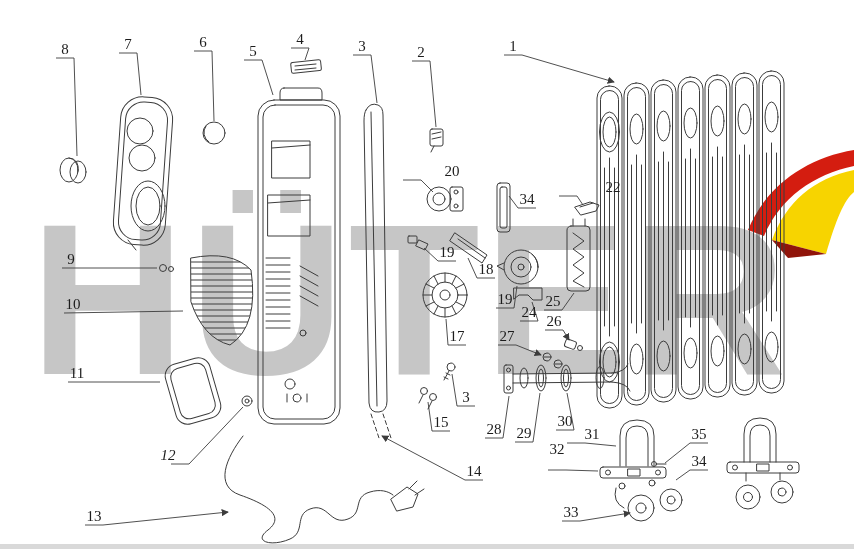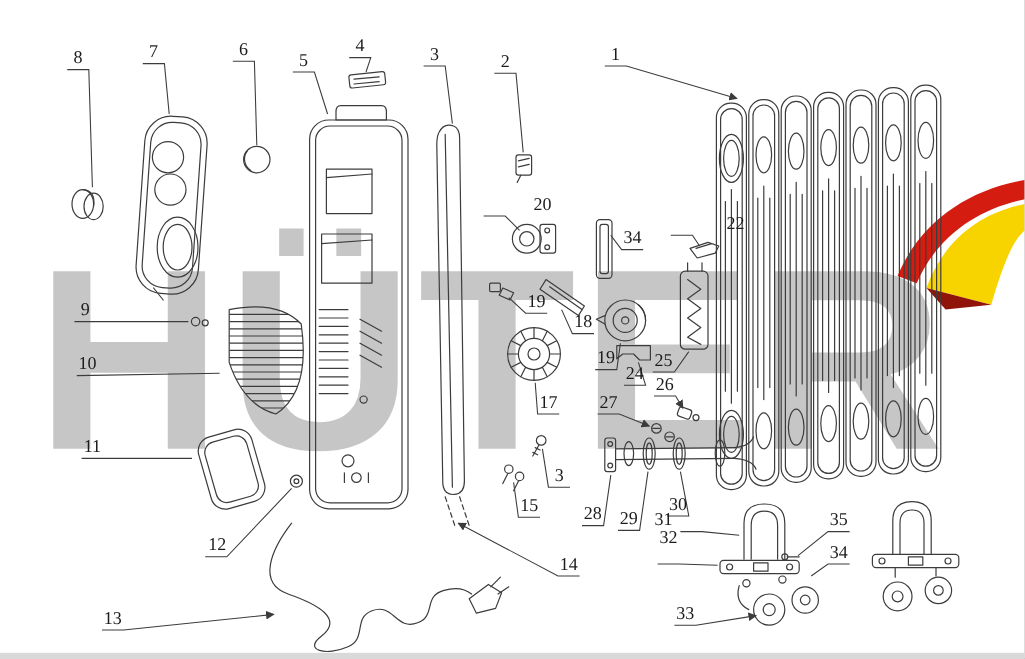--- a/index.html
+++ b/index.html
@@ -327,40 +327,40 @@
       <div class="callout" style="left: 421px; top: 53px;">2</div>
       <div class="callout" style="left: 362px; top: 47px;">3</div>
       <div class="callout" style="left: 300px; top: 40px;">4</div>
       <div class="callout" style="left: 253px; top: 52px;">5</div>
       <div class="callout" style="left: 203px; top: 43px;">6</div>
       <div class="callout" style="left: 128px; top: 45px;">7</div>
       <div class="callout" style="left: 65px; top: 50px;">8</div>
       <div class="callout" style="left: 71px; top: 260px;">9</div>
       <div class="callout" style="left: 73px; top: 305px;">10</div>
       <div class="callout" style="left: 77px; top: 374px;">11</div>
-      <div class="callout" style="left: 181px; top: 456px;">12</div>
+      <div class="callout" style="left: 168px; top: 456px; font-style: italic;">12</div>
       <div class="callout" style="left: 94px; top: 517px;">13</div>
       <div class="callout" style="left: 474px; top: 472px;">14</div>
       <div class="callout" style="left: 441px; top: 423px;">15</div>
       <div class="callout" style="left: 466px; top: 398px;">3</div>
       <div class="callout" style="left: 457px; top: 337px;">17</div>
       <div class="callout" style="left: 486px; top: 270px;">18</div>
       <div class="callout" style="left: 447px; top: 253px;">19</div>
       <div class="callout" style="left: 412px; top: 172px; margin-left: 40px;">20</div>
       <div class="callout" style="left: 527px; top: 200px;">34</div>
       <div class="callout" style="left: 568px; top: 188px; margin-left: 45px;">22</div>
       <div class="callout" style="left: 505px; top: 300px;">19</div>
       <div class="callout" style="left: 529px; top: 313px; text-align: right;">24</div>
       <div class="callout" style="left: 553px; top: 302px;">25</div>
       <div class="callout" style="left: 554px; top: 322px;">26</div>
       <div class="callout" style="left: 507px; top: 337px;">27</div>
       <div class="callout" style="left: 494px; top: 430px;">28</div>
       <div class="callout" style="left: 524px; top: 434px;">29</div>
       <div class="callout" style="left: 565px; top: 422px;">30</div>
-      <div class="callout" style="left: 553px; top: 435px; text-align: right;">31</div>
+      <div class="callout" style="left: 592px; top: 435px; text-align: right;">31</div>
       <div class="callout" style="left: 557px; top: 450px;">32</div>
       <div class="callout" style="left: 571px; top: 513px;">33</div>
       <div class="callout" style="left: 699px; top: 462px;">34</div>
       <div class="callout" style="left: 699px; top: 435px;">35</div>
     </div>
 
   <div class="bottom-edge"></div>
 </div>
 
 </body></html>

